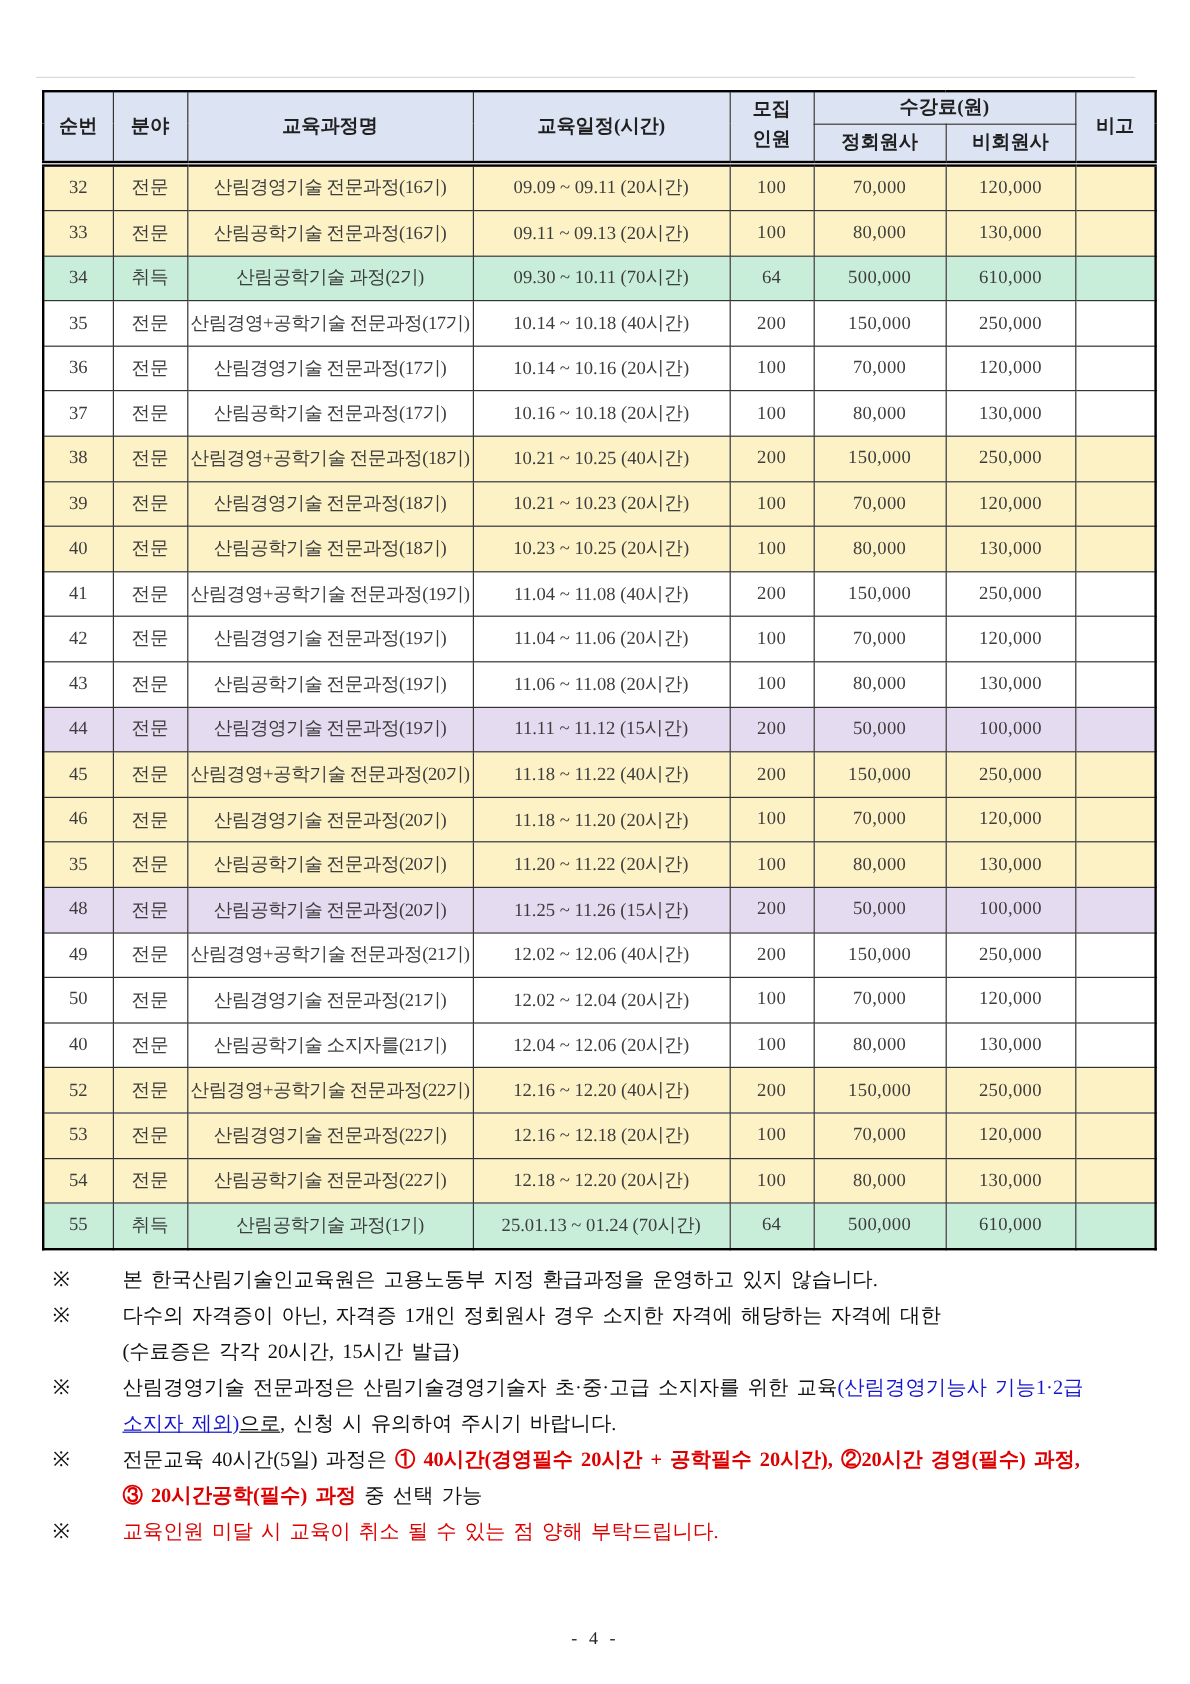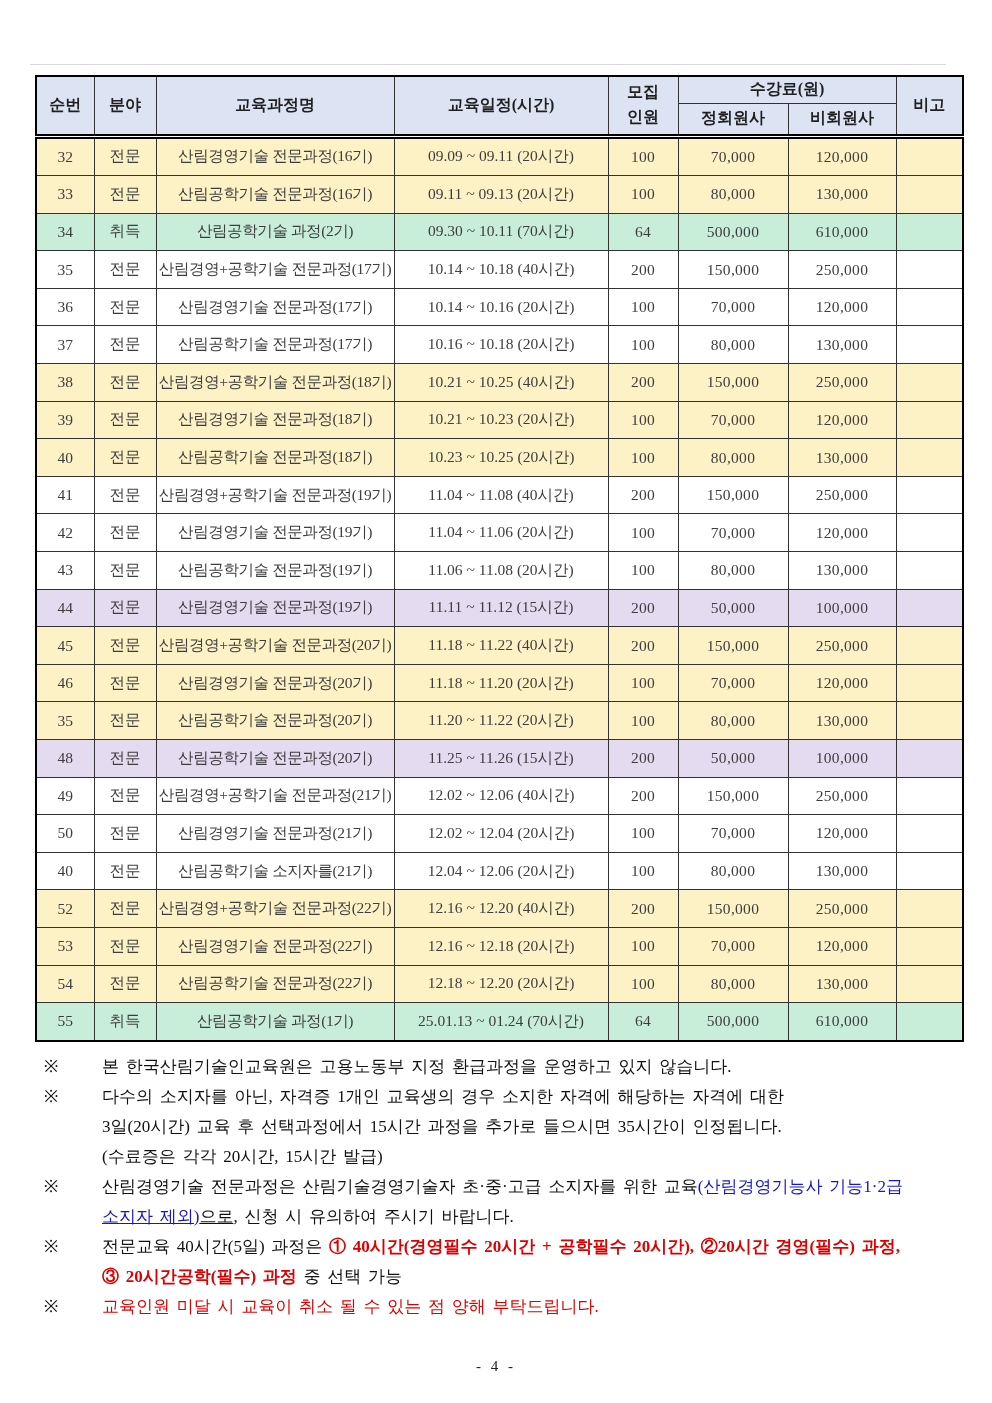--- a/index.html
+++ b/index.html
@@ -335,22 +335,21 @@
   <div class="notes" id="notes">
       <div class="note-item">
         <span class="note-marker">※</span>
         <div class="note-body">
           <div class="note-line"><span class="seg">본 한국산림기술인교육원은 고용노동부 지정 환급과정을 운영하고 있지 않습니다.</span></div>
         </div>
       </div>
       <div class="note-item">
         <span class="note-marker">※</span>
         <div class="note-body">
-          <div class="note-line"><span class="seg">다수의 소지자를 아닌, 자격증 1개인 교육생의 경우 소지한 자격에 해당하는 자격에 대한</span></div>
-          <div class="note-line"><span class="seg">3일(20시간) 교육 후 선택과정에서 15시간 과정을 추가로 들으시면 35시간이 인정됩니다.</span></div>
+          <div class="note-line"><span class="seg">다수의 자격증이 아닌, 자격증 1개인 정회원사 경우 소지한 자격에 해당하는 자격에 대한</span></div>
           <div class="note-line"><span class="seg">(수료증은 각각 20시간, 15시간 발급)</span></div>
         </div>
       </div>
       <div class="note-item">
         <span class="note-marker">※</span>
         <div class="note-body">
           <div class="note-line"><span class="seg">산림경영기술 전문과정은 산림기술경영기술자 초·중·고급 소지자를 위한 교육</span><span class="seg c-blue">(산림경영기능사 기능1·2급</span></div>
           <div class="note-line"><span class="seg c-blue u">소지자 제외)</span><span class="seg u">으로</span><span class="seg">, 신청 시 유의하여 주시기 바랍니다.</span></div>
         </div>
       </div>

